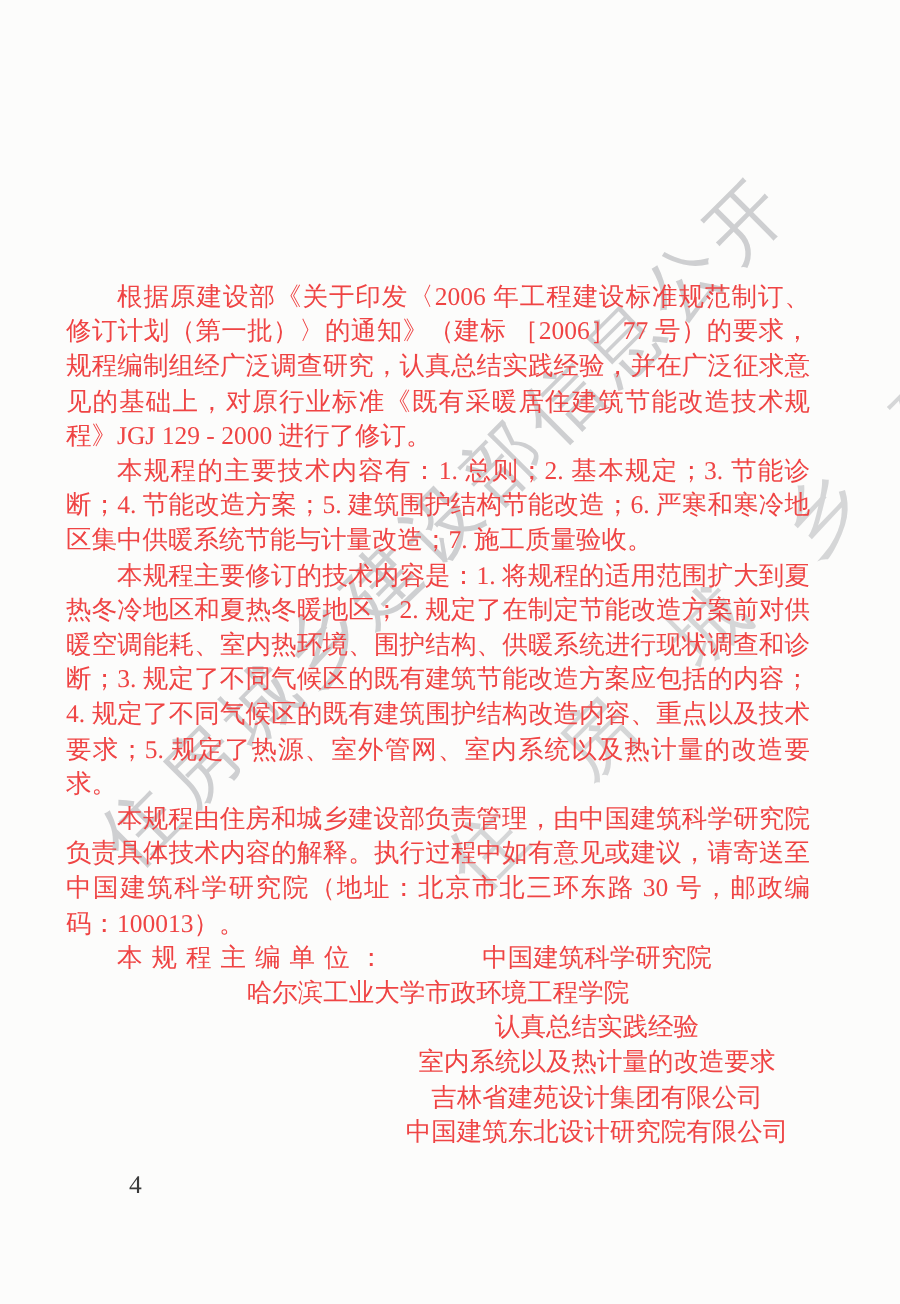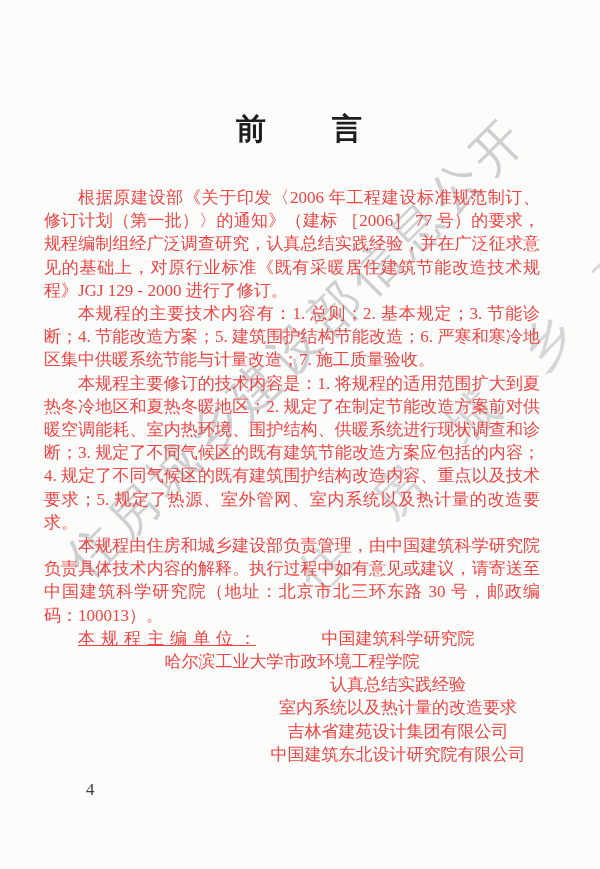--- a/index.html
+++ b/index.html
@@ -76,21 +76,20 @@
   }
   .ed-label {
     display: inline-block;
     width: 178px;
     margin-left: 2em;
     text-align: justify;
     text-align-last: justify;
     -moz-text-align-last: justify;
     flex: 0 0 auto;
     white-space: nowrap;
-    text-decoration: underline;
   }
   .ed-label.empty {
     visibility: hidden;
   }
   .ed-value {
     flex: 1 1 auto;
     text-indent: 0;
     text-align: center;
     white-space: nowrap;
   }
@@ -104,21 +103,20 @@
   }
 </style>
 </head>
 <body>
 
 <div class="page">
 
   <div class="wm wm-1">住房城乡建设部信息公开</div>
   <div class="wm wm-2">住房城乡建设部信息公开</div>
 
-  <h1 class="doc-title">前　　言</h1>
 
   <div class="content">
     <p>根据原建设部《关于印发〈2006 年工程建设标准规范制订、修订计划（第一批）〉的通知》（建标 ［2006］ 77 号）的要求，规程编制组经广泛调查研究，认真总结实践经验，并在广泛征求意见的基础上，对原行业标准《既有采暖居住建筑节能改造技术规程》JGJ 129 - 2000 进行了修订。</p>
     <p>本规程的主要技术内容有：1. 总则；2. 基本规定；3. 节能诊断；4. 节能改造方案；5. 建筑围护结构节能改造；6. 严寒和寒冷地区集中供暖系统节能与计量改造；7. 施工质量验收。</p>
     <p>本规程主要修订的技术内容是：1. 将规程的适用范围扩大到夏热冬冷地区和夏热冬暖地区；2. 规定了在制定节能改造方案前对供暖空调能耗、室内热环境、围护结构、供暖系统进行现状调查和诊断；3. 规定了不同气候区的既有建筑节能改造方案应包括的内容；4. 规定了不同气候区的既有建筑围护结构改造内容、重点以及技术要求；5. 规定了热源、室外管网、室内系统以及热计量的改造要求。</p>
     <p>本规程由住房和城乡建设部负责管理，由中国建筑科学研究院负责具体技术内容的解释。执行过程中如有意见或建议，请寄送至中国建筑科学研究院（地址：北京市北三环东路 30 号，邮政编码：100013）。</p>
 
     <div class="editors">
       <div class="ed-row">
         <span class="ed-label">本规程主编单位：</span>

